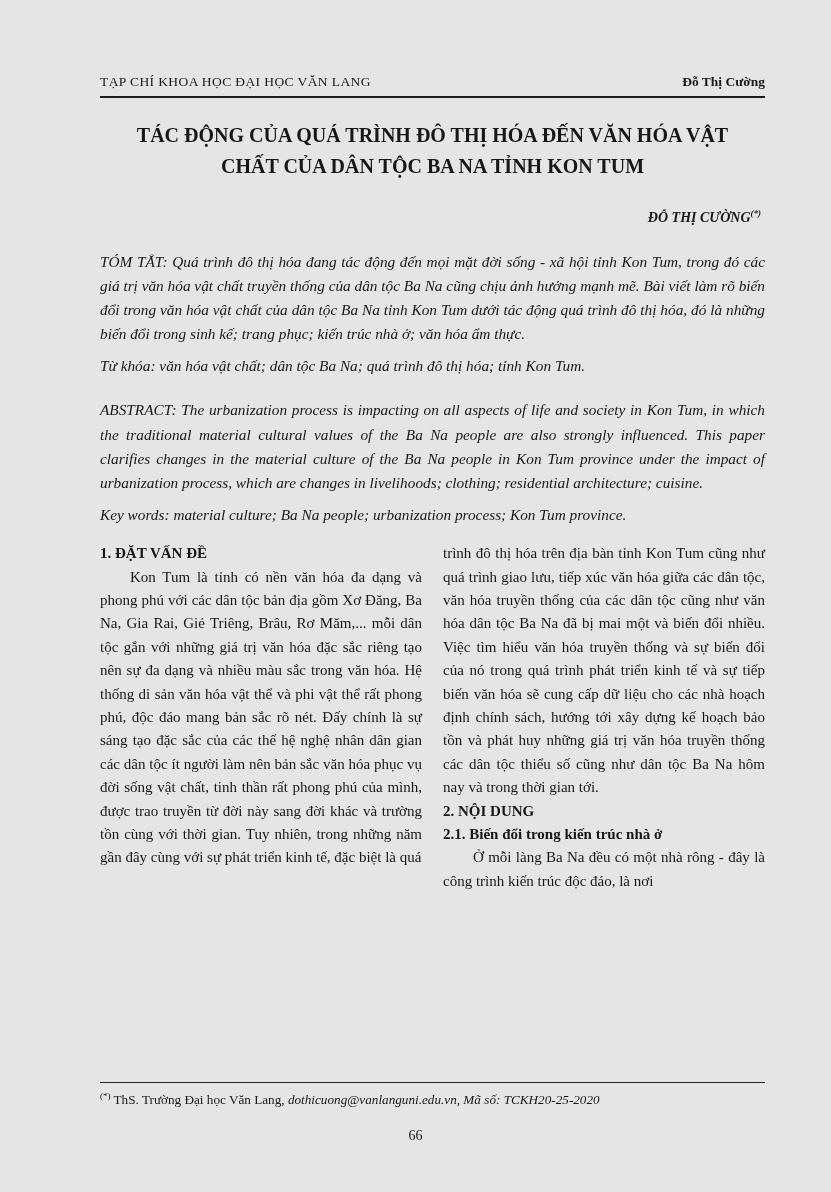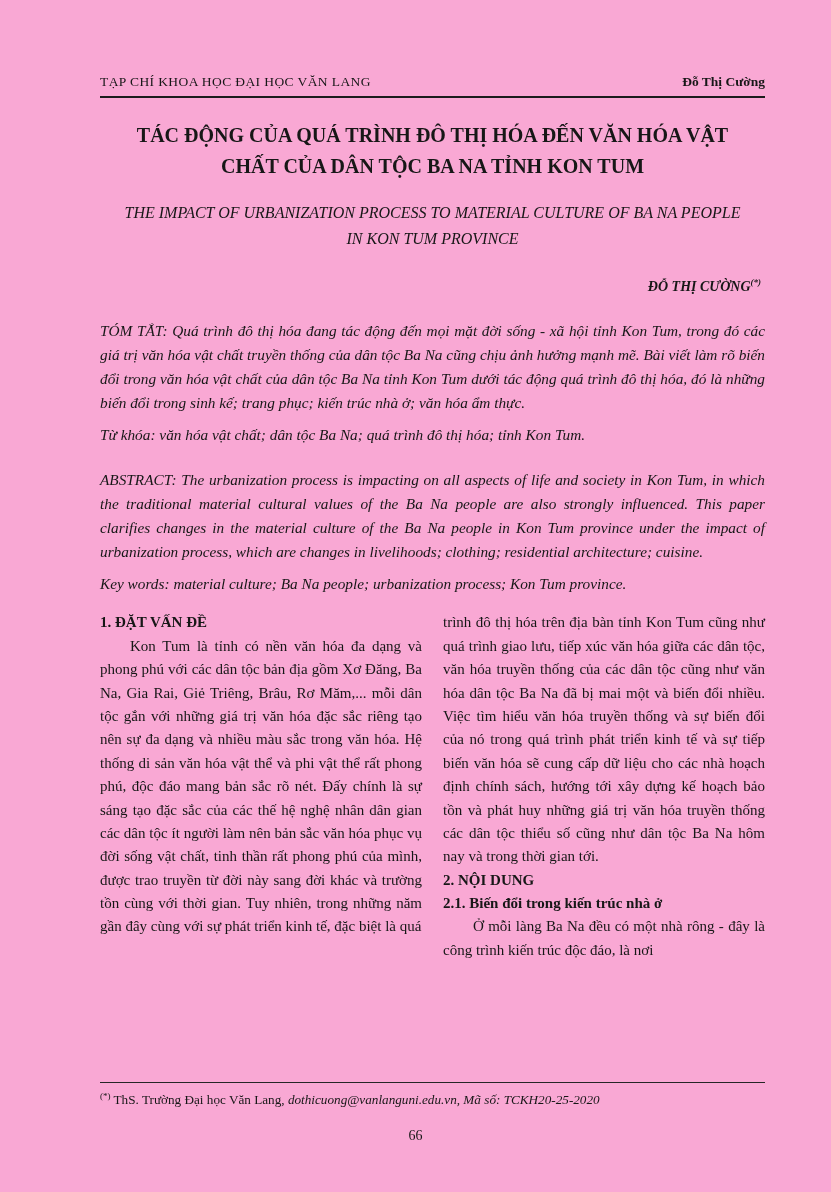--- a/index.html
+++ b/index.html
@@ -1,21 +1,21 @@
 <!DOCTYPE html>
 <html lang="vi"><head>
 <meta charset="utf-8">
 <style>
   * { margin:0; padding:0; box-sizing:border-box; }
   html, body { background:#ffffff; }
   .page {
     position:relative;
     width:831px; height:1192px;
     margin:0 auto;
-    background:#f9a8d4;
+    background:#e5e5e5;
     font-family:"Liberation Serif","DejaVu Serif",serif;
     color:#171717;
     overflow:hidden;
   }
   .content { padding:74px 66px 0 100px; }
 
   .header {
     display:flex; justify-content:space-between; align-items:flex-end;
     padding-bottom:6px; border-bottom:2px solid #1c1c1c;
     font-size:13.5px;
@@ -72,21 +72,20 @@
 <div class="page">
   <div class="content">
 
     <div class="header">
       <span class="journal">TẠP CHÍ KHOA HỌC ĐẠI HỌC VĂN LANG</span>
       <span class="running-author">Đỗ Thị Cường</span>
     </div>
 
     <h1 class="title">TÁC ĐỘNG CỦA QUÁ TRÌNH ĐÔ THỊ HÓA ĐẾN VĂN HÓA VẬT CHẤT CỦA DÂN TỘC BA NA TỈNH KON TUM</h1>
 
-    <h2 class="subtitle">THE IMPACT OF URBANIZATION PROCESS TO MATERIAL CULTURE OF BA NA PEOPLE IN KON TUM PROVINCE</h2>
 
     <div class="author-line">
       <span>ĐỖ THỊ CƯỜNG</span><sup>(*)</sup>
     </div>
 
     <p class="abs first">
       <span class="lead">TÓM TẮT:</span>
       <span class="txt">Quá trình đô thị hóa đang tác động đến mọi mặt đời sống - xã hội tỉnh Kon Tum, trong đó các giá trị văn hóa vật chất truyền thống của dân tộc Ba Na cũng chịu ảnh hưởng mạnh mẽ. Bài viết làm rõ biến đổi trong văn hóa vật chất của dân tộc Ba Na tỉnh Kon Tum dưới tác động quá trình đô thị hóa, đó là những biến đổi trong sinh kế; trang phục; kiến trúc nhà ở; văn hóa ẩm thực.</span>
     </p>
     <p class="abs kw">

